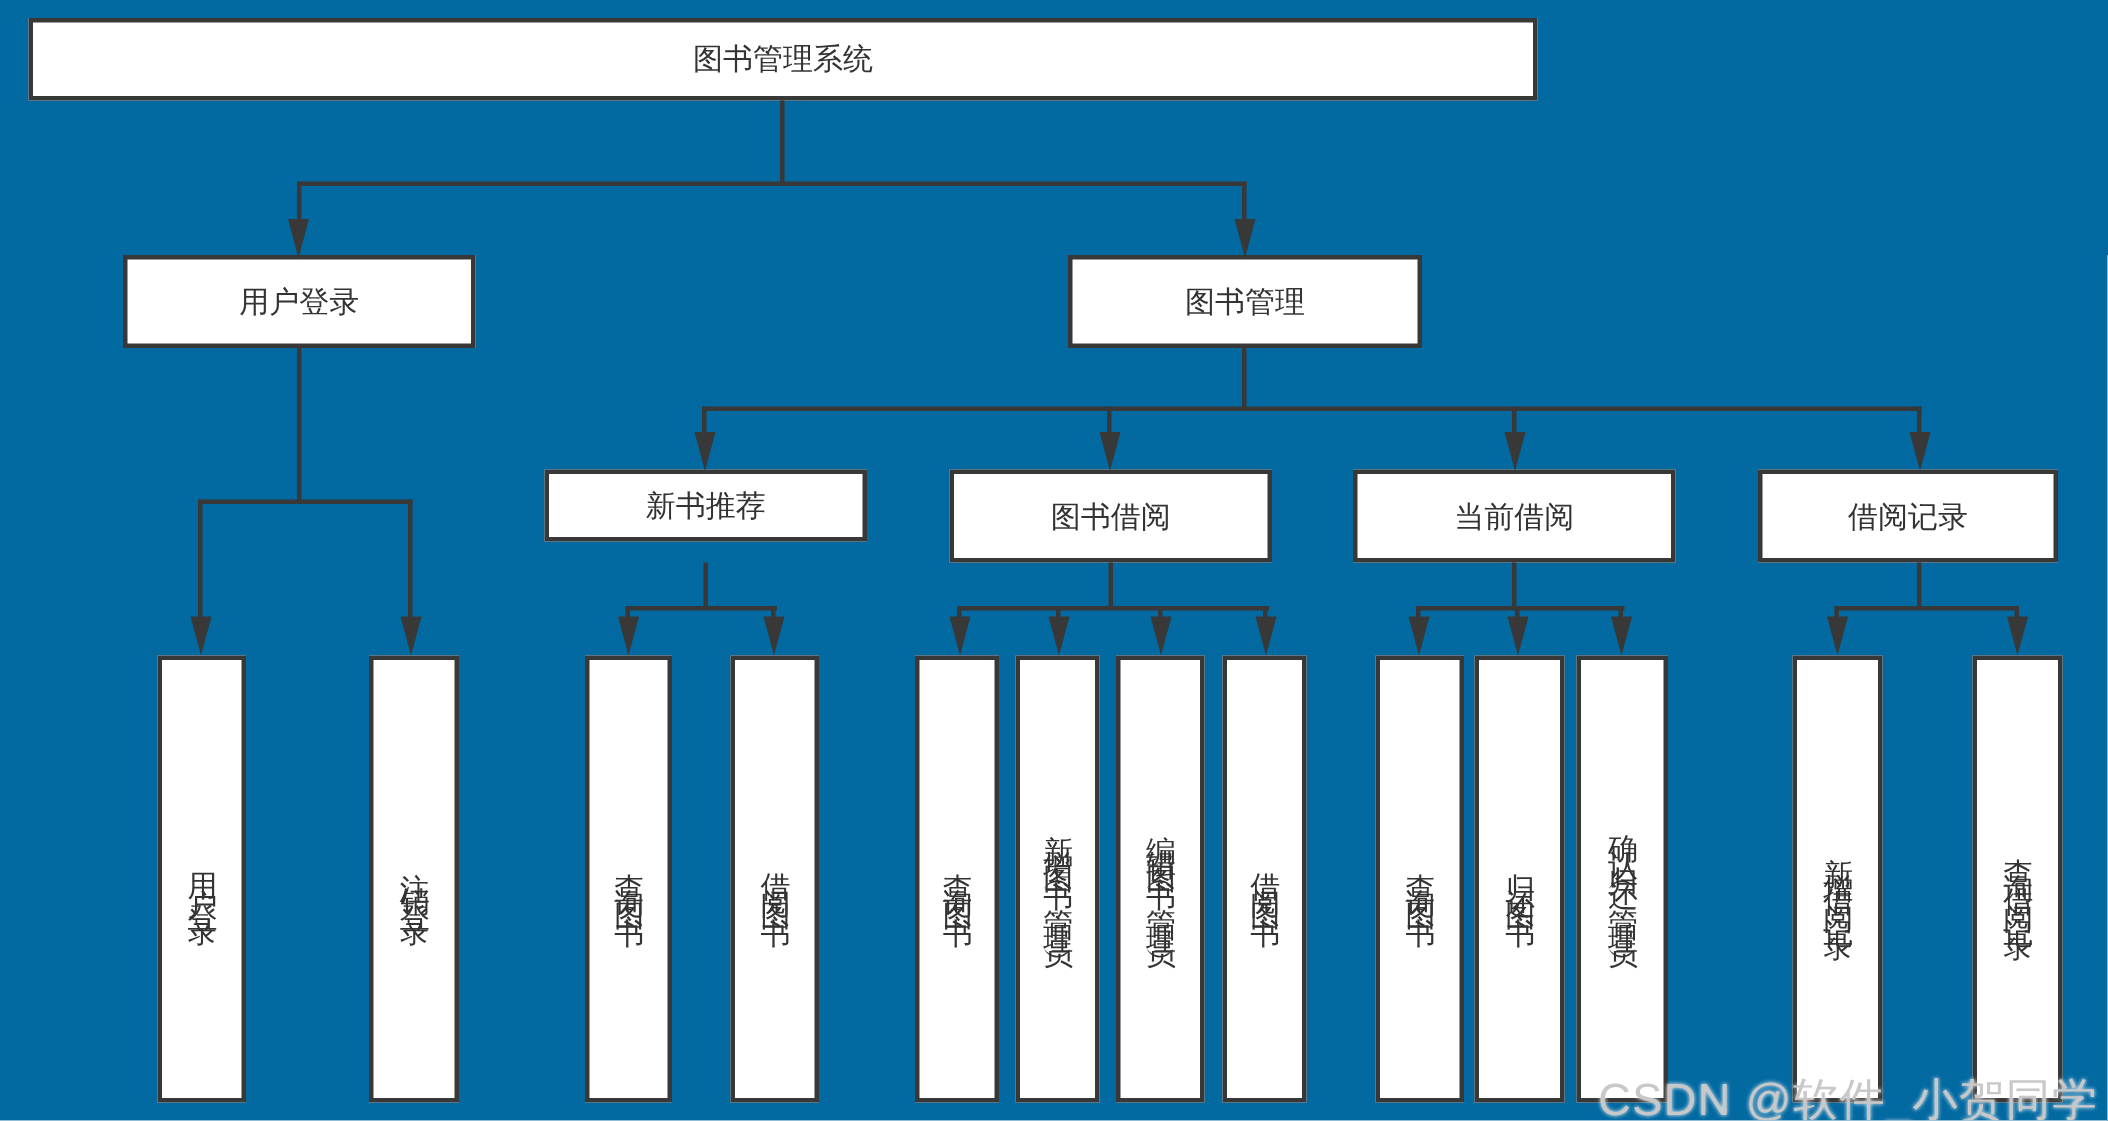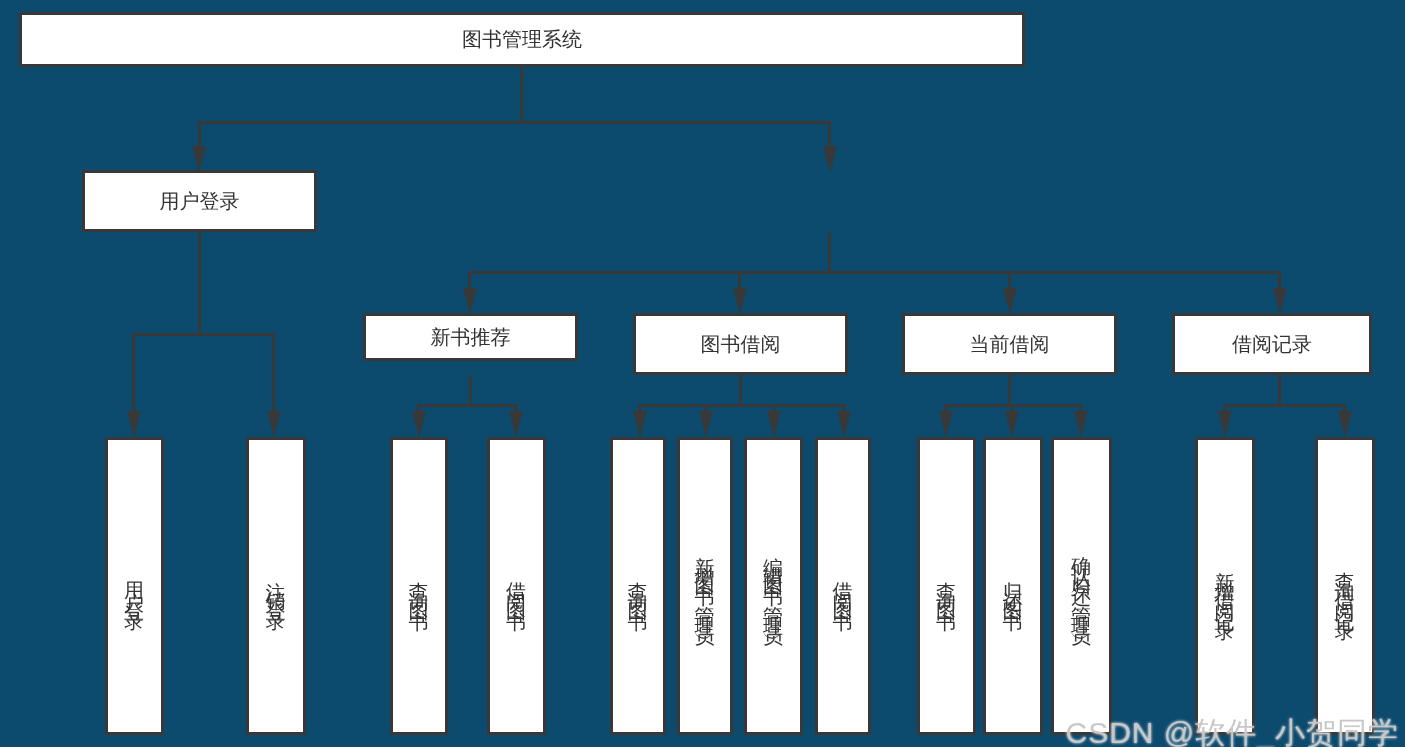--- a/index.html
+++ b/index.html
@@ -1,17 +1,17 @@
 <!DOCTYPE html>
 <html><head>
 <meta charset="utf-8">
 <style>
   html,body{margin:0;padding:0;background:#fff;}
   .canvas{
-    position:relative;width:1405px;height:747px;background:#0c4a6e;
+    position:relative;width:1405px;height:747px;background:#0369a1;
     font-family:"Liberation Sans","DejaVu Sans",sans-serif;overflow:hidden;
   }
   .box{
     position:absolute;box-sizing:border-box;border:3px solid #383838;background:#fff;
     display:flex;align-items:center;justify-content:center;
     color:#333333;font-size:20px;
   }
   .box span{white-space:nowrap;}
   .leaf span{
     writing-mode:vertical-rl;text-orientation:mixed;
@@ -32,20 +32,23 @@
 <body>
 
 <div class="canvas">
 
   <div class="box" style="left:19px;top:12px;width:1006px;height:55px">
     <span>图书管理系统</span>
   </div>
 
   <div class="box" style="left:82px;top:170px;width:235px;height:62px">
     <span>用户登录</span>
+  </div>
+  <div class="box" style="left:712px;top:170px;width:236px;height:62px">
+    <span>图书管理</span>
   </div>
 
   <div class="box" style="left:363px;top:313px;width:215px;height:48px">
     <span>新书推荐</span>
   </div>
   <div class="box" style="left:633px;top:313px;width:215px;height:62px">
     <span>图书借阅</span>
   </div>
   <div class="box" style="left:902px;top:313px;width:215px;height:62px">
     <span>当前借阅</span>

